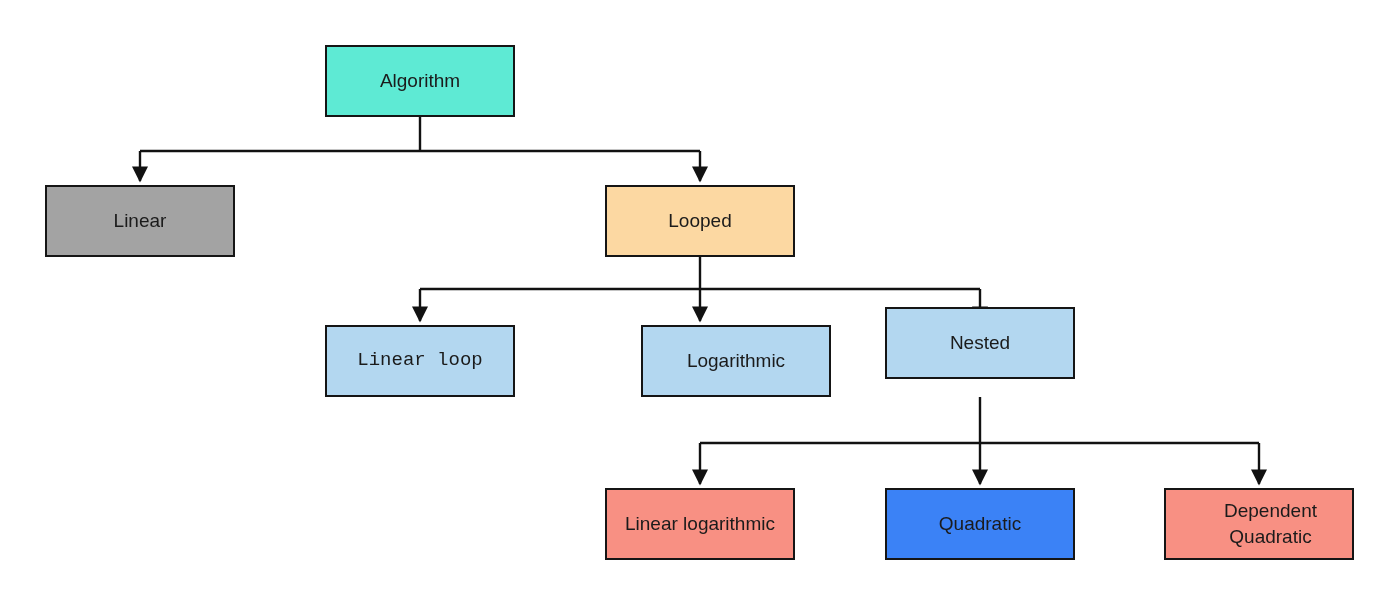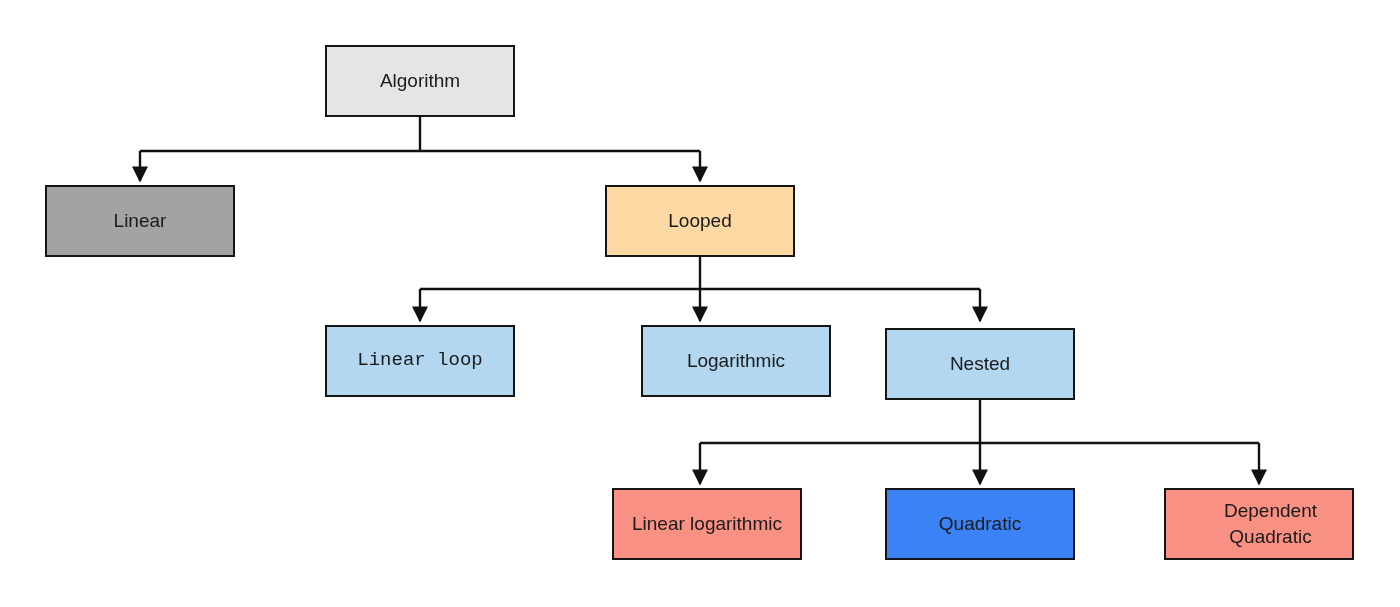--- a/index.html
+++ b/index.html
@@ -64,42 +64,42 @@
     <path d="M420,289 V321" marker-end="url(#arrow)"></path>
     <path d="M700,289 V321" marker-end="url(#arrow)"></path>
     <path d="M980,289 V321" marker-end="url(#arrow)"></path>
 
     <path d="M980,397 V443 M700,443 H1259"></path>
     <path d="M700,443 V484" marker-end="url(#arrow)"></path>
     <path d="M980,443 V484" marker-end="url(#arrow)"></path>
     <path d="M1259,443 V484" marker-end="url(#arrow)"></path>
   </svg>
 
-  <div class="node" style="left: 325px; top: 45px; background: #e5e5e5;">
+  <div class="node" style="left: 325px; top: 45px; background: #5eead4;">
     <span class="node-label">Algorithm</span>
   </div>
 
   <div class="node" style="left: 45px; top: 185px; background: #a3a3a3;">
     <span class="node-label">Linear</span>
   </div>
   <div class="node" style="left: 605px; top: 185px; background: rgb(252, 216, 162); text-align: right;">
     <span class="node-label">Looped</span>
   </div>
 
   <div class="node" style="left: 325px; top: 325px; background: rgb(179, 215, 240); font-family: Liberation Mono, monospace;">
     <span class="node-label">Linear loop</span>
   </div>
   <div class="node" style="left: 605px; top: 325px; background: rgb(179, 215, 240); margin-left: 36px;">
     <span class="node-label">Logarithmic</span>
   </div>
-  <div class="node" style="left: 885px; top: 328px; background: rgb(179, 215, 240);">
+  <div class="node" style="left: 885px; top: 307px; background: rgb(179, 215, 240);">
     <span class="node-label">Nested</span>
   </div>
 
-  <div class="node" style="left: 605px; top: 488px; background: rgb(248, 144, 131); margin-left: 7px;">
+  <div class="node" style="left: 605px; top: 488px; background: rgb(248, 144, 131);">
     <span class="node-label">Linear logarithmic</span>
   </div>
   <div class="node" style="left: 885px; top: 488px; background: #3b82f6;">
     <span class="node-label">Quadratic</span>
   </div>
   <div class="node" style="left: 1164px; top: 488px; background: rgb(248, 144, 131); padding-left: 23px;">
     <span class="node-label">Dependent Quadratic</span>
   </div>
 
 </div>

